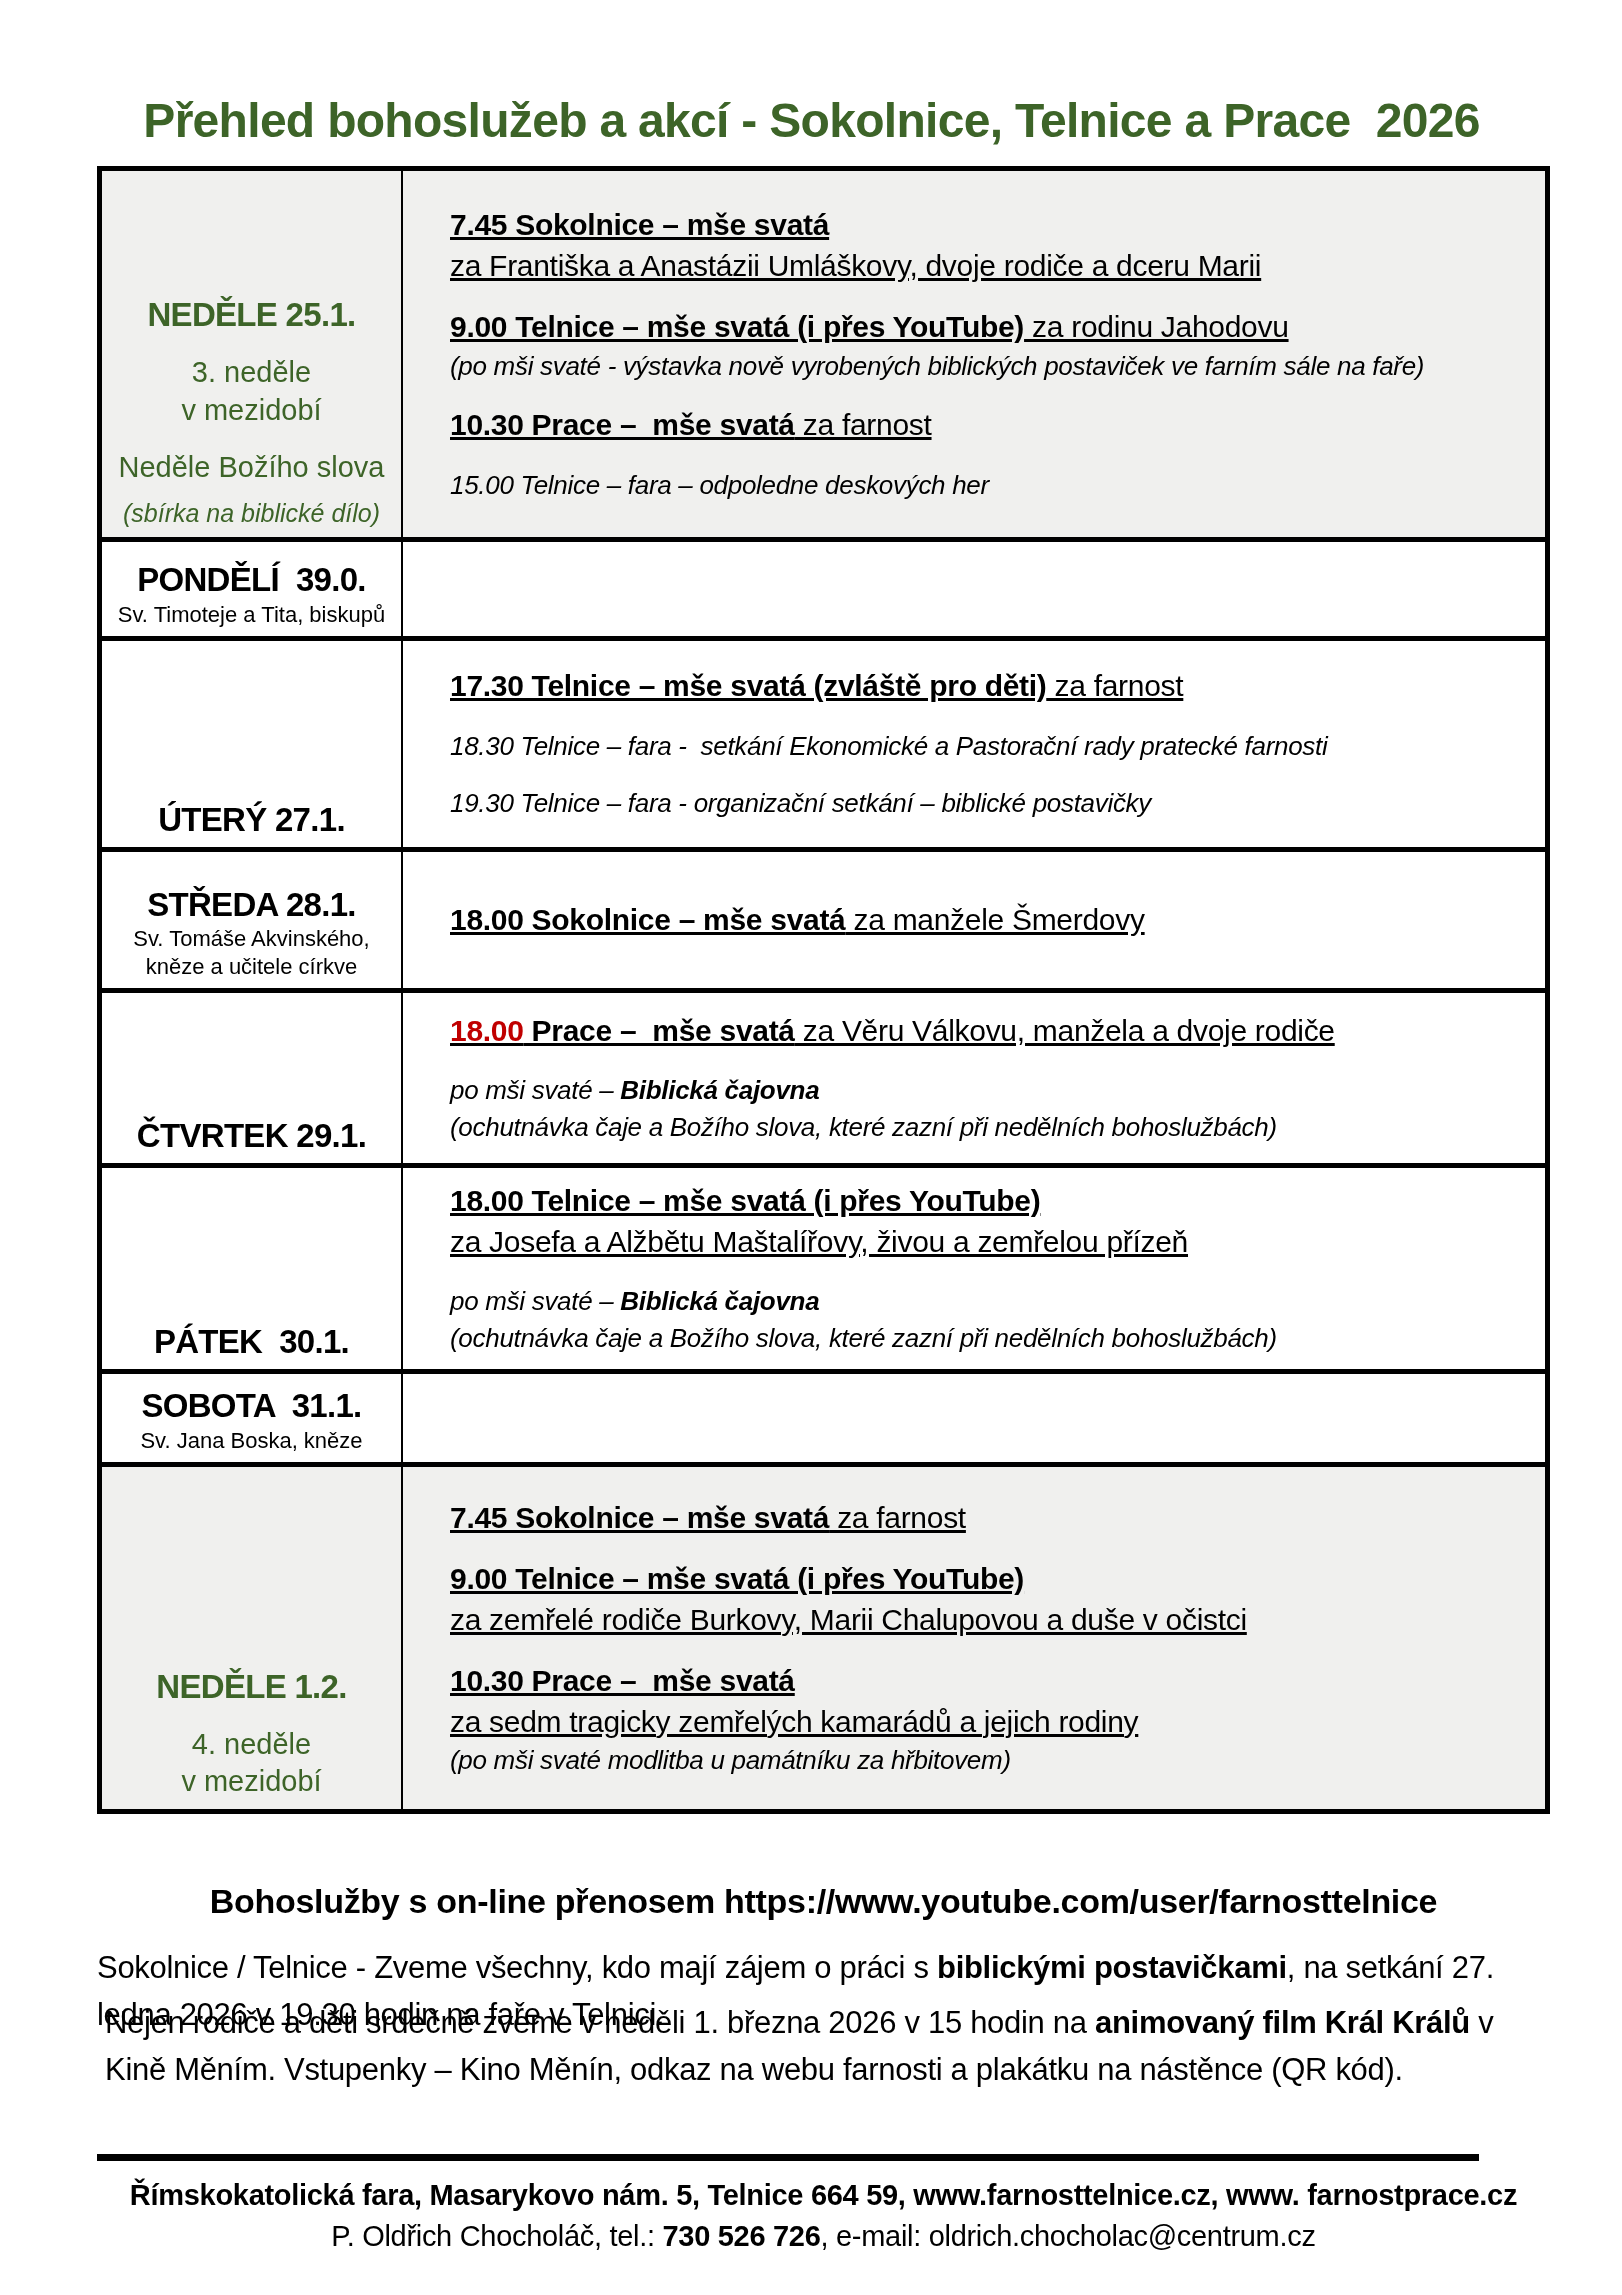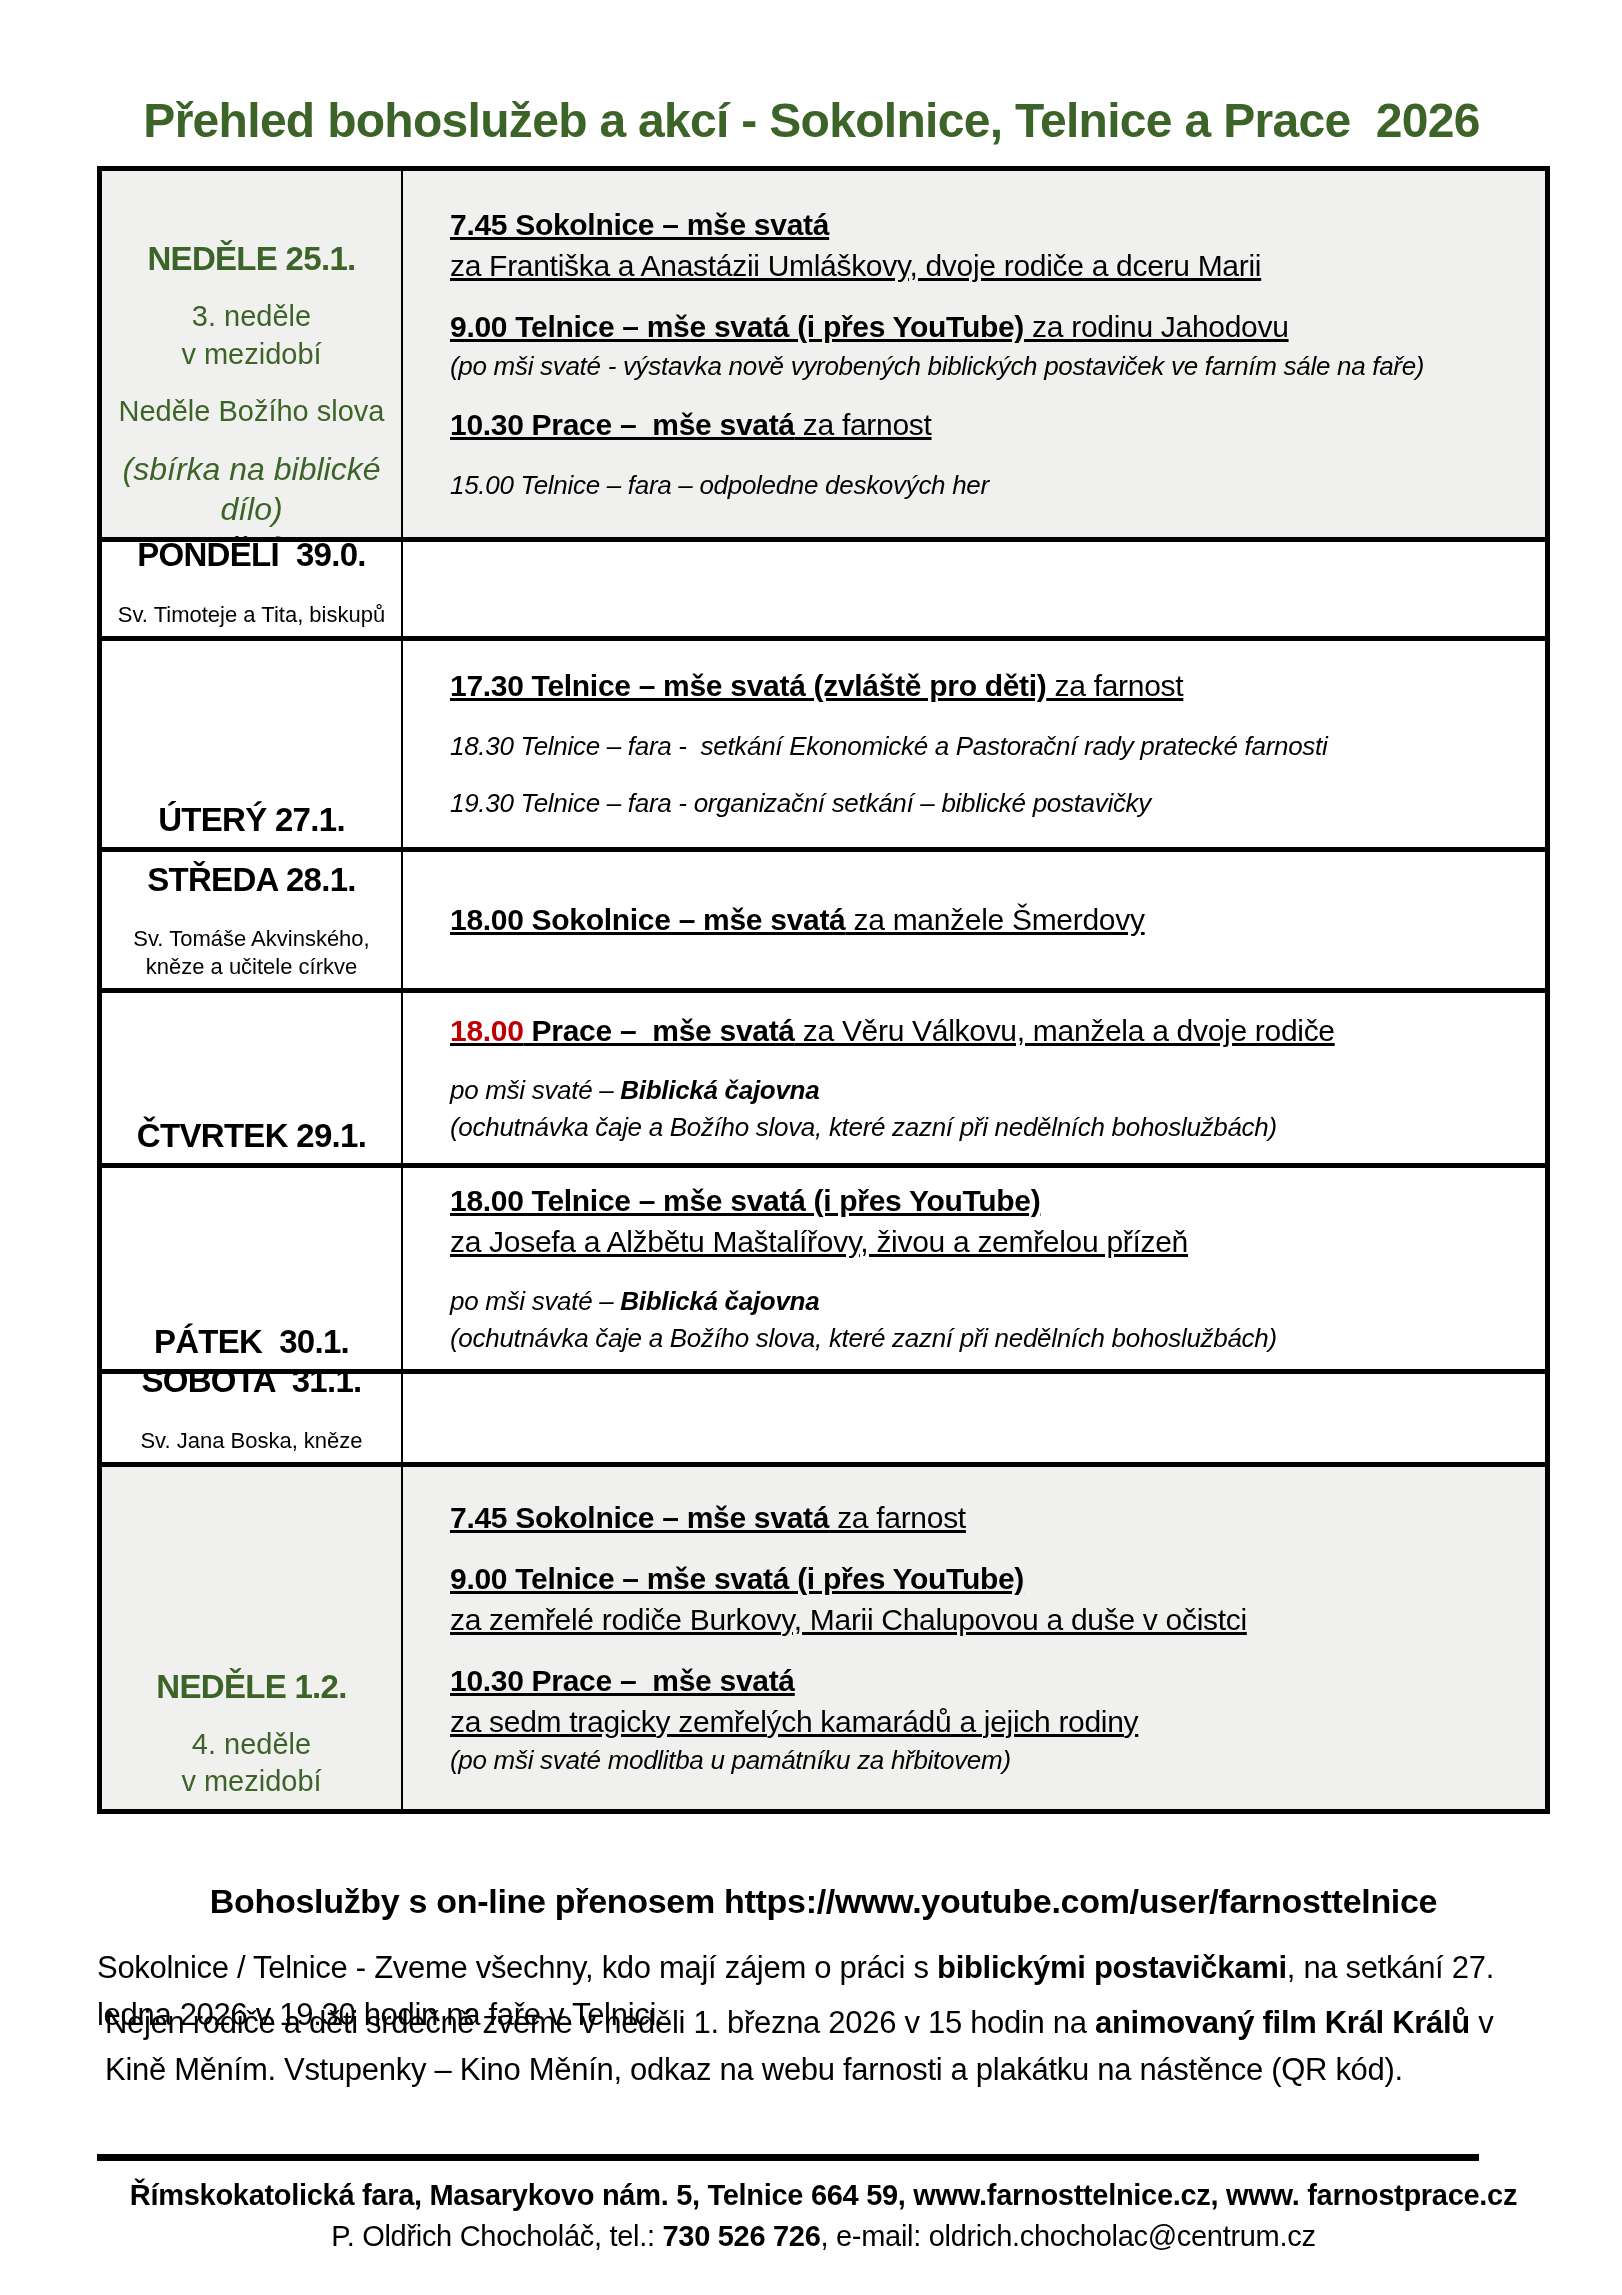--- a/index.html
+++ b/index.html
@@ -41,22 +41,22 @@
   }
   .events-cell{
     flex:1;box-sizing:border-box;
     display:flex;flex-direction:column;justify-content:center;
     padding:14.4px 26px 14.4px 47px;
   }
 
   .day-line{white-space:pre-wrap;}
   .day-lg{font-size:33px;font-weight:bold;letter-spacing:-0.7px;line-height:1.2;}
   .day-md{font-size:29px;font-weight:normal;line-height:1.3;}
-  .day-sm{font-size:22px;margin-top:26px;line-height:1.25;}
-  .day-it{font-size:32px;font-style:italic;margin-top:18px;line-height:1.25;}
+  .day-sm{font-size:22px;margin-top:1px;line-height:1.25;}
+  .day-it{font-size:25px;font-style:italic;margin-top:11px;line-height:1.25;}
   .day-line.mt{margin-top:19.6px;}
   .green{color:var(--green);}
 
   .event-block + .event-block{margin-top:21px;}
   .event-line{white-space:pre-wrap;letter-spacing:-0.3px;}
   .event-line.m{font-size:30px;line-height:1.35;text-decoration:underline;}
   .event-line.s{font-size:26px;line-height:1.4;}
 
   .seg-b{font-weight:bold;}
   .seg-i{font-style:italic;}

